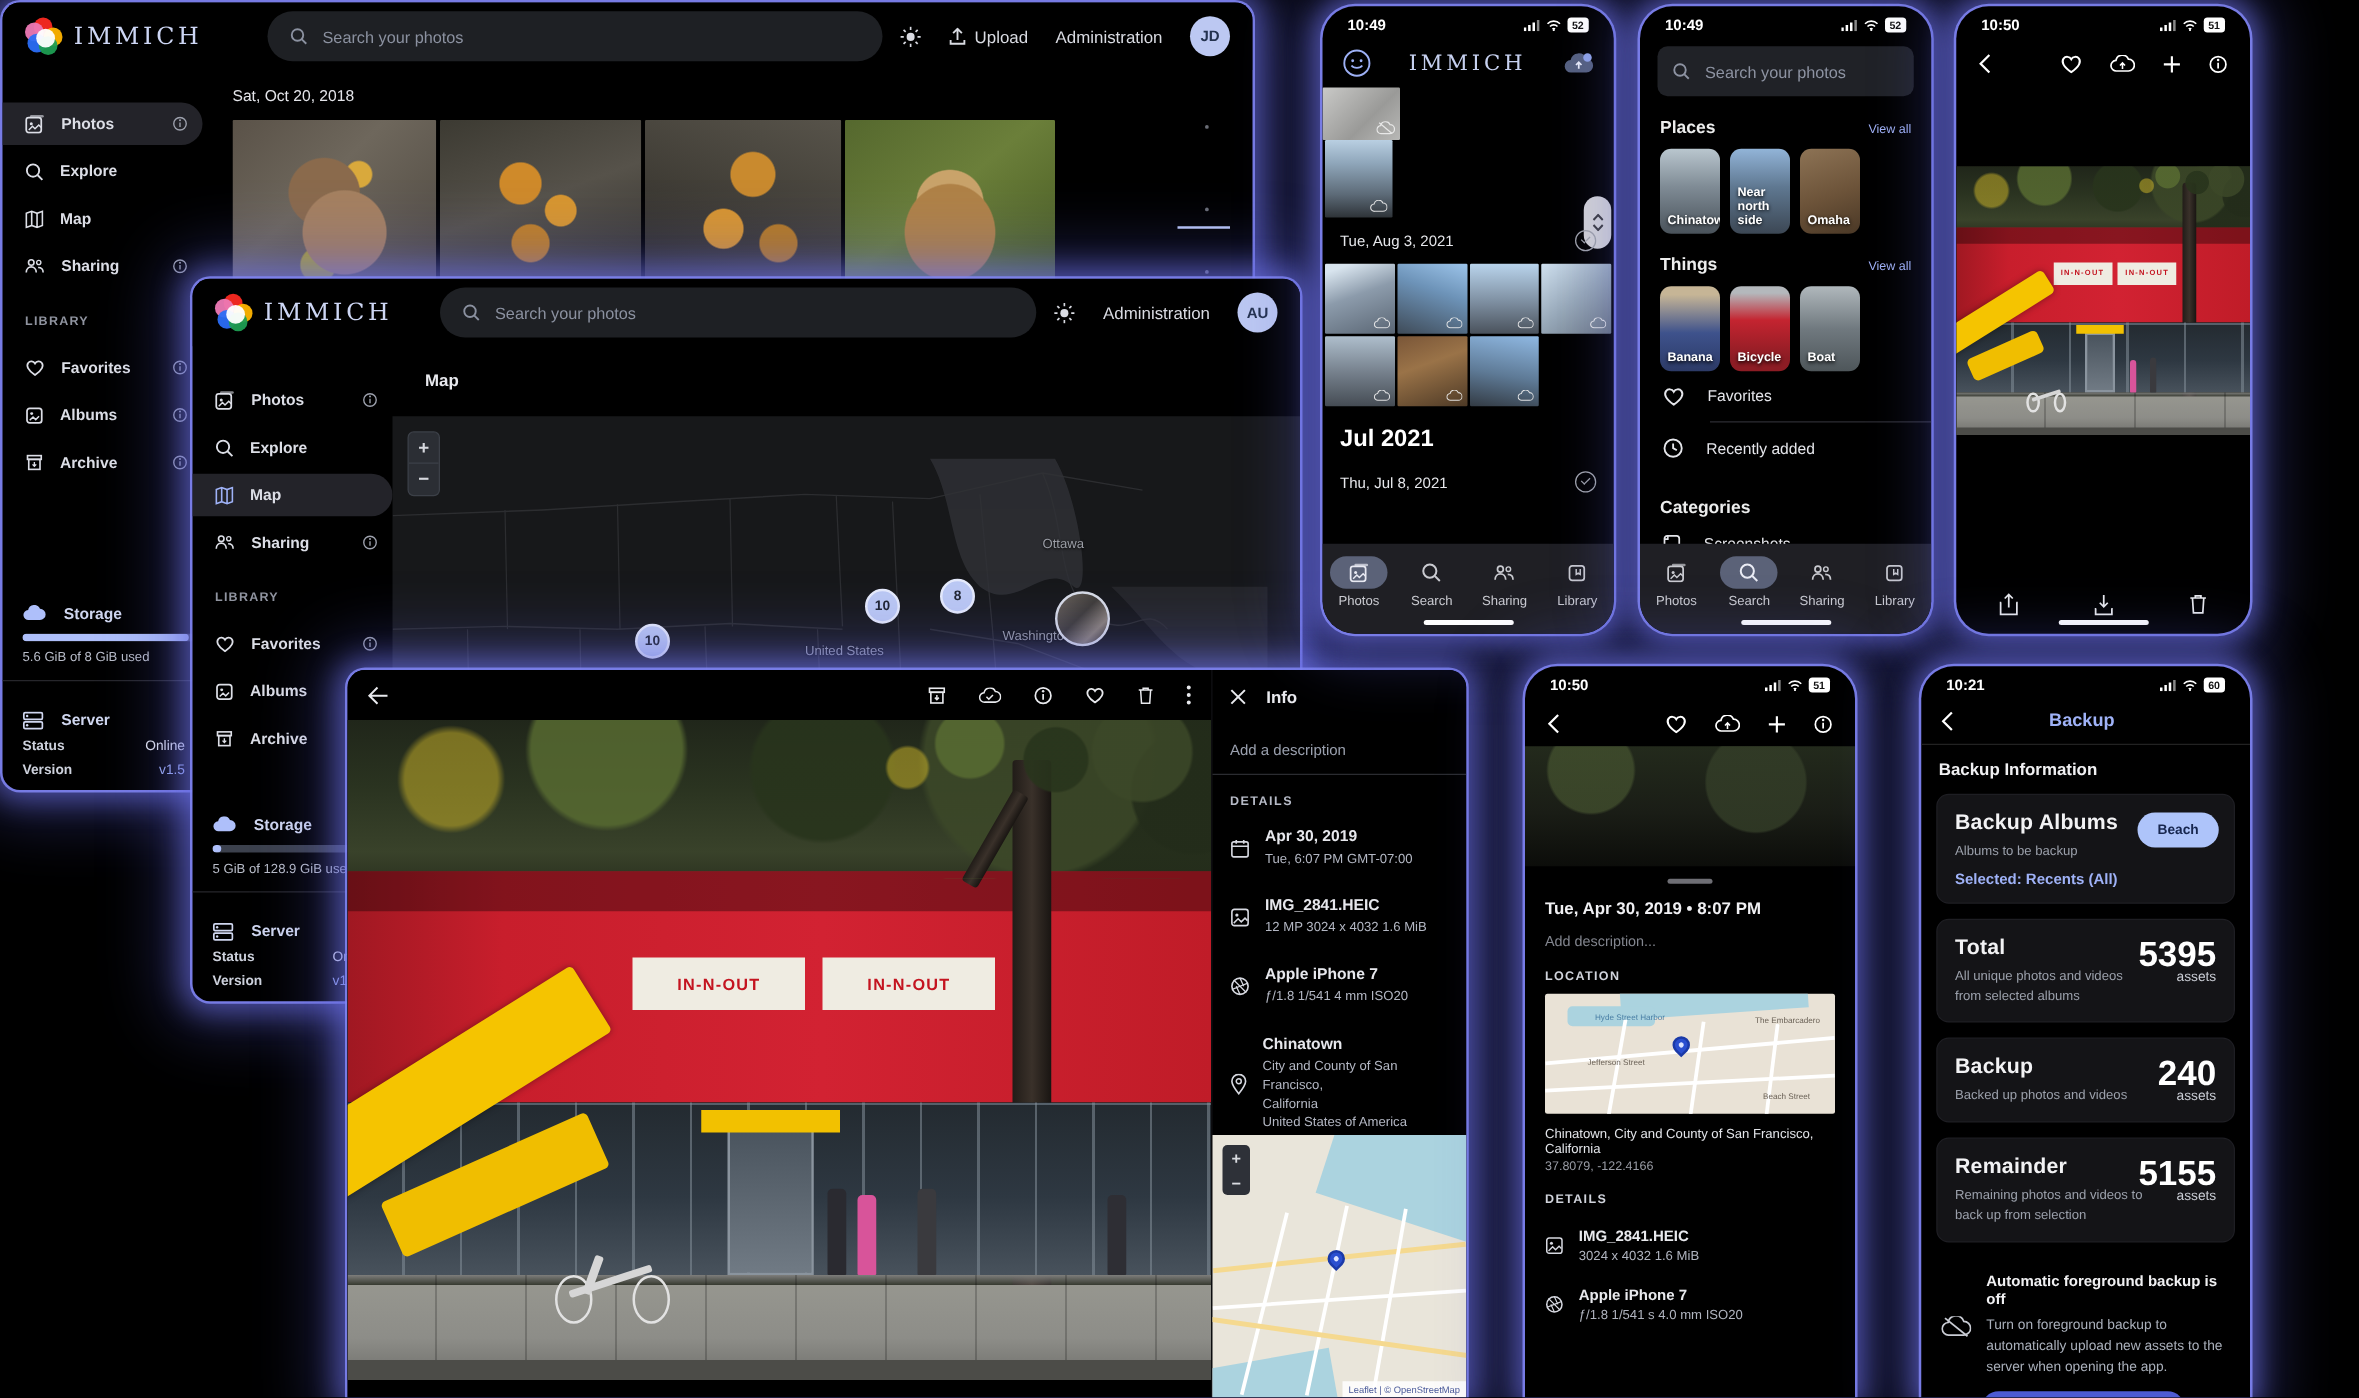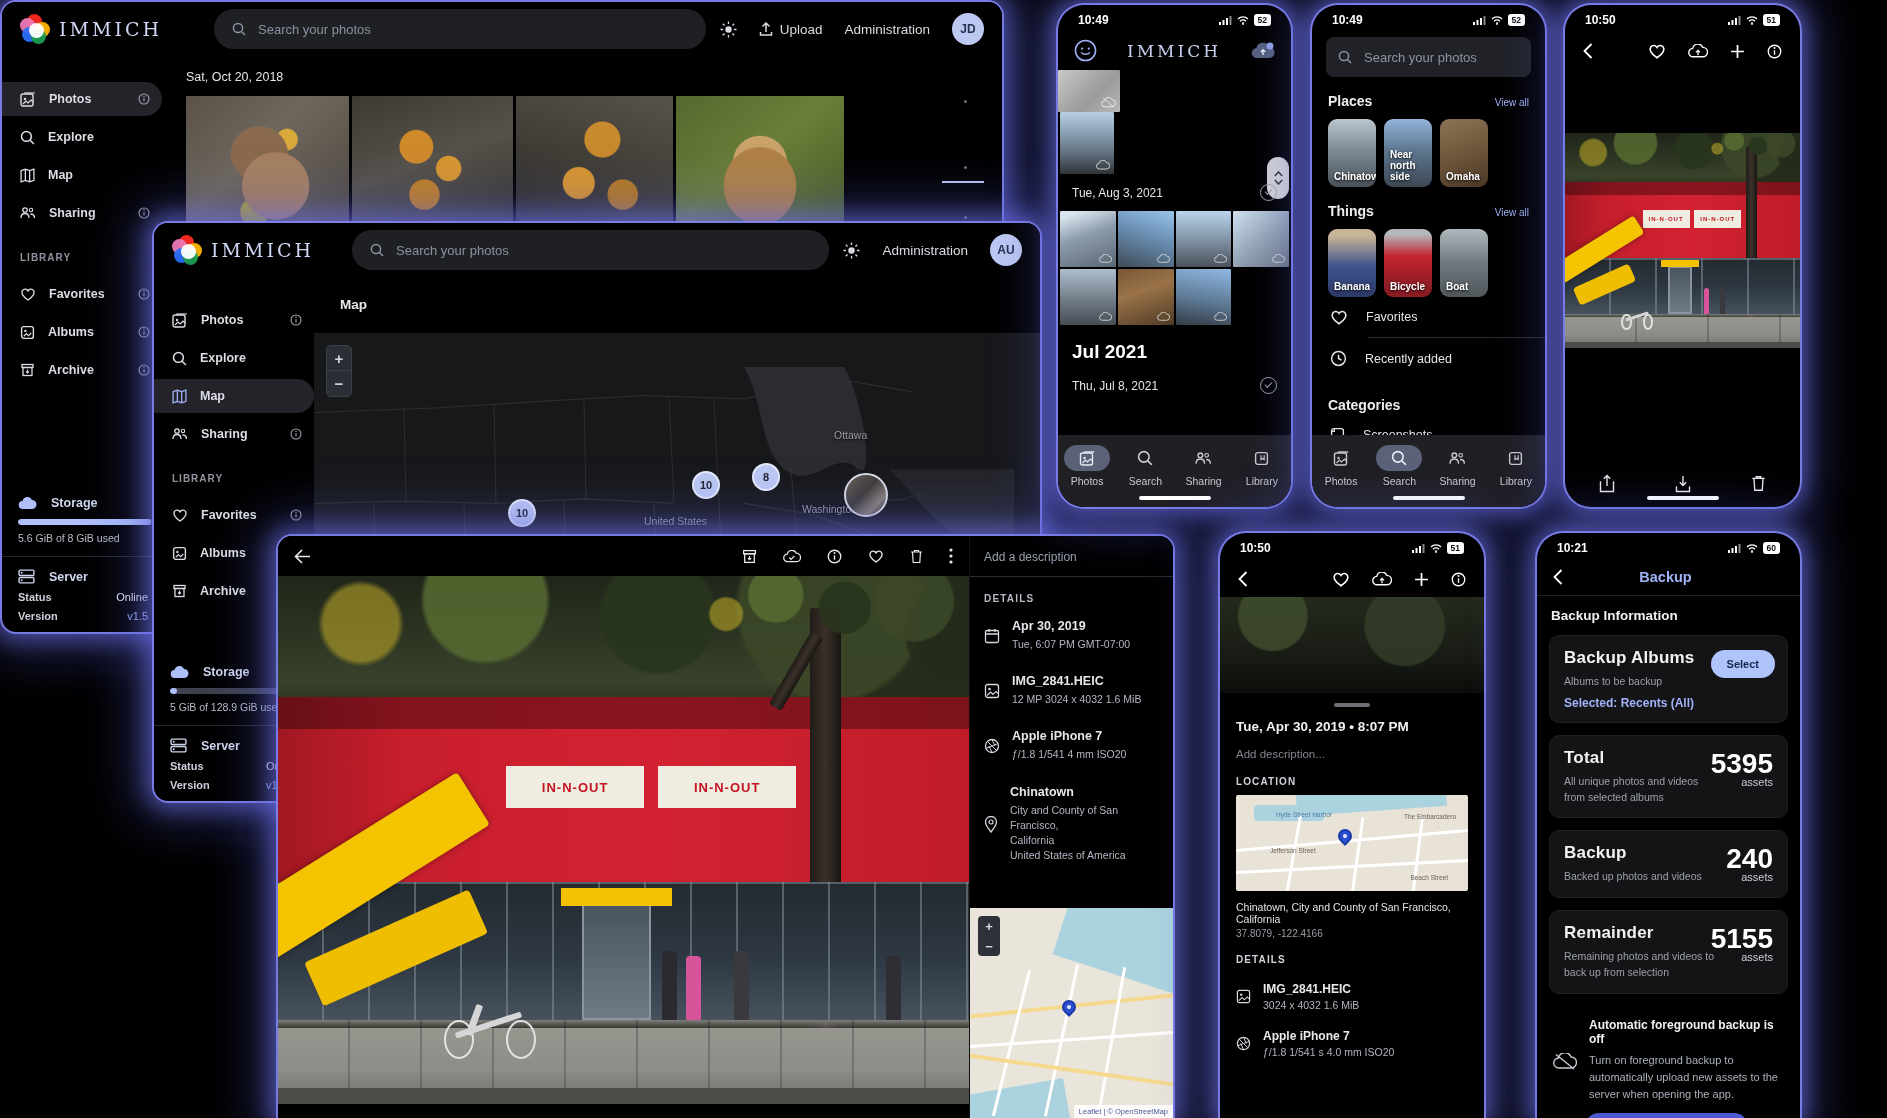--- a/index.html
+++ b/index.html
@@ -32,21 +32,21 @@
   
   .dbody { display:flex; height:calc(100% - 54px); }
   .sidebar { width:160px; flex:none; padding-top:26px; position:relative; }
   .sb-item { display:flex; align-items:center; gap:13px; height:34px; padding:0 12px 0 18px; color:#dcdee6;
     font-size:12.5px; font-weight:600; white-space:nowrap; margin-bottom:4px; }
   .sb-item.active { background:#232329; border-radius:0 20px 20px 0; }
   .sb-item .inf { margin-left:auto; }
   .sb-head { color:#8f939f; font-size:10px; letter-spacing:1px; font-weight:bold; padding:18px 0 14px 18px; }
   .sb-bottom { position:absolute; left:0; bottom:0; width:100%; padding:0 0 10px 0; }
   .sb-storage { padding:10px 14px 12px 16px; border-bottom:1px solid #26262b; }
-  .sb-row1 { display:flex; align-items:center; gap:14px; color:#cfd6ef; font-size:12.5px; font-weight:600; }
+  .sb-row1 { display:flex; align-items:flex-start; gap:14px; color:#cfd6ef; font-size:12.5px; font-weight:600;margin-top:12px; }
   .bar { height:6px; background:#3c414d; border-radius:4px; margin:9px 0 7px 0; overflow:hidden; width:185px; }
   .bar > i { display:block; height:100%; background:#aebffa; border-radius:4px; }
   .sb-usage { color:#b9bdc9; font-size:10.5px; white-space:nowrap; }
   .sb-server { padding:12px 14px 0 16px; }
   .srv-row { display:flex; color:#c2c6d2; font-size:11px; margin-top:7px; white-space:nowrap; }
   .srv-row b { width:112px; font-weight:600; color:#cdd1dc; }
   .srv-ok { color:#e4e6ee; } .srv-ver { color:#9fb0f2; }
 
   .ic { flex:none; display:inline-flex; align-items:center; justify-content:center; }
   svg { display:block; }
@@ -738,20 +738,28 @@
         <div class="ip-person" style="left:66%;top:71%;width:2.2%;height:13%;background:#3a3a3e"></div>
         <div class="ip-person" style="left:88%;top:72%;width:2.2%;height:12%;background:#2e2e34"></div>
         <div class="ip-wheel" style="left:24%;top:84%;width:4.4%;height:7.5%"></div>
         <div class="ip-wheel" style="left:33%;top:84%;width:4.4%;height:7.5%"></div>
         <div class="ip-frame" style="left:25.5%;top:84.5%;width:10%;height:1.2%"></div>
         <div class="ip-frame" style="left:28%;top:81%;width:1%;height:6%;transform:rotate(20deg)"></div>
       </div>
     </div>
   </div>
   <div class="infopanel">
+    <div class="ip-head">
+      <span class="ic">
+            <svg width="13" height="13" viewBox="0 0 12 12">
+              <path d="M1 1 L11 11 M11 1 L1 11" stroke="#e9eaee" stroke-width="1.5"></path>
+            </svg>
+          </span>
+      <span>Info</span>
+    </div>
     <div class="ip-desc">Add a description</div>
     <div class="ip-details">DETAILS</div>
     <div class="ip-row">
       <span class="ic">
             <svg width="16" height="16" viewBox="0 0 16 16">
               <rect x="1.5" y="2.5" width="13" height="12" rx="1.5" fill="none" stroke="#d6d8e0" stroke-width="1.3"></rect>
               <line x1="1.5" y1="6" x2="14.5" y2="6" stroke="#d6d8e0" stroke-width="1.3"></line>
               <line x1="5" y1="1" x2="5" y2="4" stroke="#d6d8e0" stroke-width="1.3"></line>
               <line x1="11" y1="1" x2="11" y2="4" stroke="#d6d8e0" stroke-width="1.3"></line>
             </svg>
@@ -1353,21 +1361,21 @@
     <span class="ic">
           <svg width="10" height="16" viewBox="0 0 10 16">
             <path d="M8.5 1 L1.5 8 L8.5 15" fill="none" stroke="#fff" stroke-width="1.8"></path>
           </svg>
         </span>
     <span class="p5-title">Backup</span>
   </div>
   <div class="p5-sect">Backup Information</div>
   <div class="bcard">
     <h3>Backup Albums</h3>
-    <button class="selbtn">Select</button>
+    <button class="selbtn">Beach</button>
     <div class="sub">Albums to be backup</div>
     <div class="sel">Selected: Recents (All)</div>
   </div>
   <div class="bcard">
     <h3>Total</h3>
     <div class="sub narrow">All unique photos and videos from selected albums</div>
     <div class="val">5395</div>
     <div class="unit">assets</div>
   </div>
   <div class="bcard">

